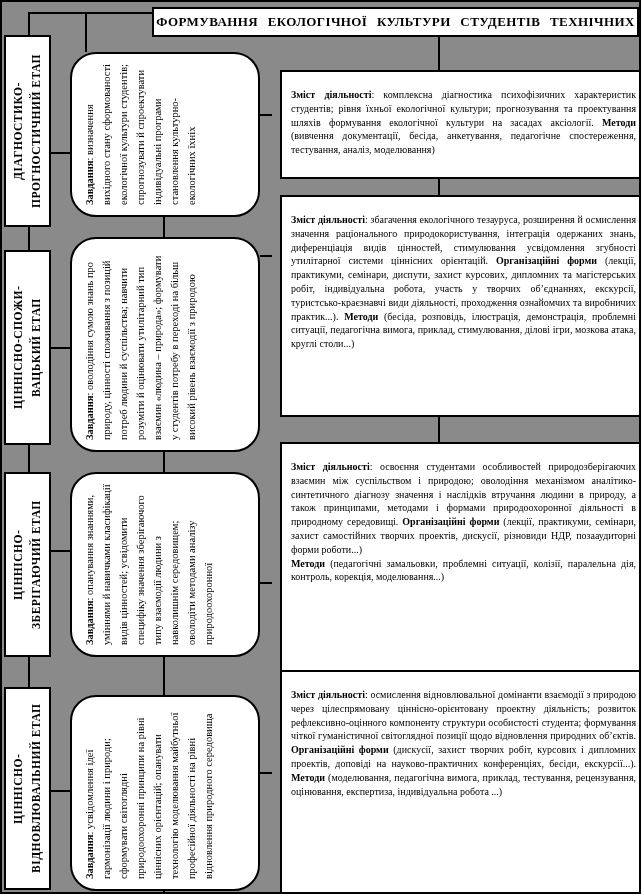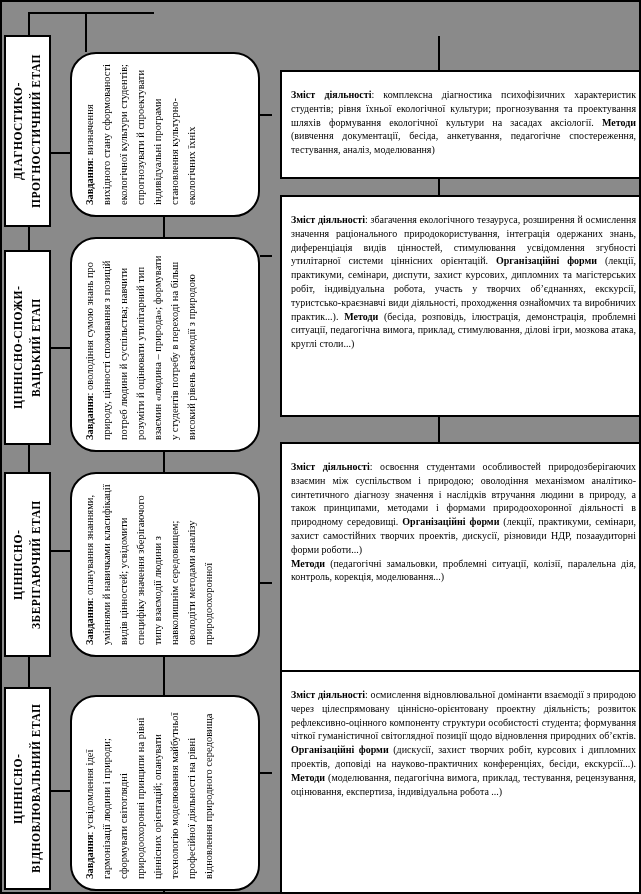--- a/index.html
+++ b/index.html
@@ -46,20 +46,23 @@
   <div class="line h" style="left:49px;top:150px;width:19px;"></div>
   <div class="line h" style="left:49px;top:345px;width:19px;"></div>
   <div class="line h" style="left:49px;top:548px;width:19px;"></div>
   <div class="line h" style="left:49px;top:788px;width:19px;"></div>
 
   <div class="line h" style="left:258px;top:112px;width:12px;"></div>
   <div class="line h" style="left:258px;top:253px;width:12px;"></div>
   <div class="line h" style="left:258px;top:580px;width:12px;"></div>
   <div class="line h" style="left:258px;top:770px;width:12px;"></div>
 
+  <div class="box titlebox">
+    <span>ФОРМУВАННЯ  ЕКОЛОГІЧНОЇ  КУЛЬТУРИ  СТУДЕНТІВ  ТЕХНІЧНИХ</span>
+  </div>
 
   <div class="box stage" style="top:33px;height:192px;">
     <div class="vtext stage-label">ДІАГНОСТИКО-
 ПРОГНОСТИЧНИЙ  ЕТАП</div>
   </div>
   <div class="box task" style="top:50px;height:165px;">
     <div class="vtext task-text"><b>Завдання</b>: визначення вихідного стану сформованості екологічної культури студентів; спрогнозувати й спроектувати індивідуальні програми становлення культурно-екологічних їхніх</div>
   </div>
   <div class="box content" style="top:68px;height:109px;">
     <p><b>Зміст діяльності</b>: комплексна діагностика психофізичних характеристик студентів; рівня їхньої екологічної культури; прогнозування та проектування шляхів формування екологічної культури на засадах аксіології. <b>Методи</b> (вивчення документації, бесіда, анкетування, педагогічне спостереження, тестування, аналіз, моделювання)</p>

